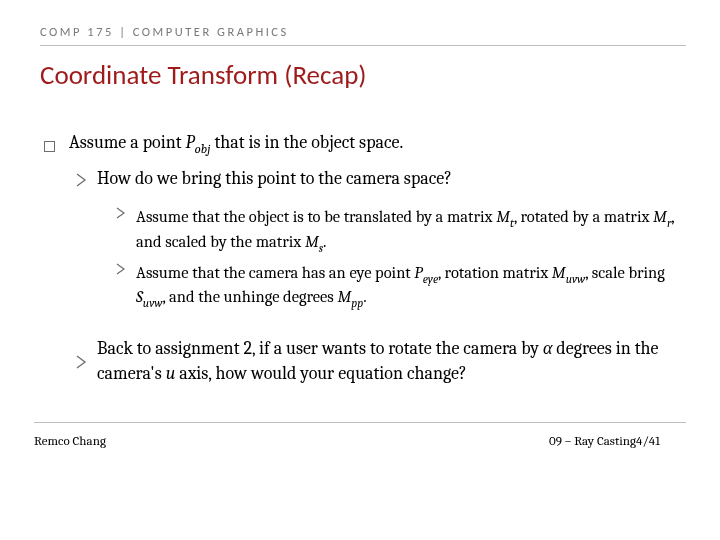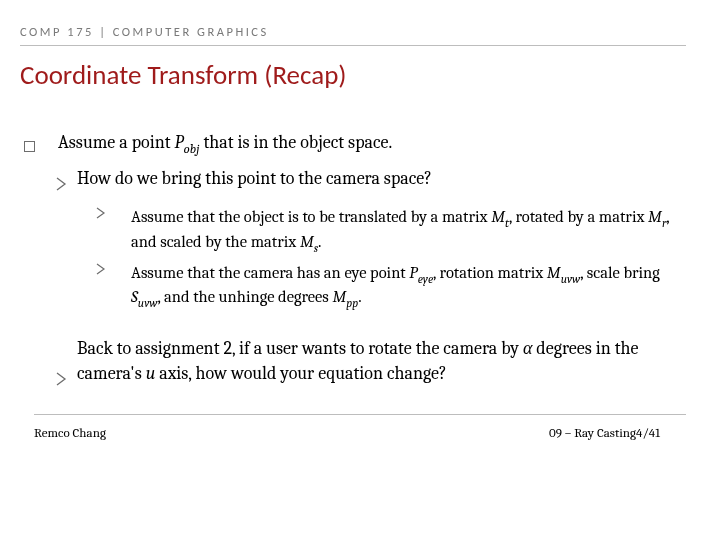--- a/index.html
+++ b/index.html
@@ -1,17 +1,17 @@
 <!DOCTYPE html>
 <html><head>
 <meta charset="utf-8">
 <style>
   * { box-sizing: border-box; margin: 0; padding: 0; }
   html, body { width: 720px; height: 540px; background: #ffffff; font-family: Cambria, Georgia, 'Times New Roman', serif; color: #000; overflow: hidden; }
-  .slide { position: relative; width: 720px; height: 456px; padding: 24px 34px 0 20px; }
+  .slide { position: relative; width: 720px; height: 456px; padding: 24px 34px 0 40px; }
   .course-tag {
     font-family: Calibri, Arial, sans-serif;
     font-size: 12.5px;
     letter-spacing: 2.5px;
     color: #7a7a7a;
     font-weight: 400;
     margin-bottom: 6px;
   }
   hr.top-rule {
     border: none;
@@ -19,41 +19,41 @@
     margin: 0 0 12px 0;
   }
   .slide-title {
     font-family: Calibri, Arial, sans-serif;
     font-size: 27px;
     font-weight: 400;
     color: #9f1b1b;
     margin-bottom: 40px;
   }
   .content { font-size: 18px; line-height: 1.38; }
-  .lvl1 { display: flex; align-items: center; margin: 0 0 10px 0; gap: 9px; }
+  .lvl1 { display: flex; align-items: center; margin: 0 0 10px 0; }
   .chkbox {
     flex: 0 0 auto;
     width: 11px; height: 11px;
     border: 1.2px solid #6d6d6d;
     margin: 5px 14px 0 4px;
   }
-  .lvl2 { display: flex; align-items: flex-end; margin: 0 0 8px 0; padding-left: 36px; }
+  .lvl2 { display: flex; align-items: center; margin: 0 0 8px 0; padding-left: 36px; }
   .lvl2 .arrow { margin: 1px 10px 0 0; }
   .lvl3 { display: flex; align-items: flex-start; margin: 0 0 6px 0; padding-left: 76px; font-size: 16.5px; }
   .lvl3 .arrow { margin: 0 10px 0 0; }
-  .lvl3 .text { padding-right: 6px; margin-left: 15px; }
+  .lvl3 .text { padding-right: 6px; }
   .arrow svg { display: block; }
   .text { flex: 1 1 auto; }
   .sub { font-style: italic; font-family: Cambria, Georgia, serif; }
   .subsc { font-style: italic; font-size: 0.72em; vertical-align: sub; position: relative; top: 0.05em; }
   .gap-sm { height: 6px; }
   .gap-lg { height: 20px; }
   .footer {
     position: absolute;
-    left: 34px; right: 34px; bottom: 16px;
+    left: 34px; right: 34px; bottom: 8px;
     border-top: 1px solid #bdbdbd;
     padding-top: 10px;
     font-family: Cambria, Georgia, serif;
     font-size: 13px;
     color: #000;
   }
   .footer-row { display: flex; align-items: baseline; }
   .footer-author { width: 138px; }
   .footer-topic { flex: 1 1 auto; text-align: right; }
   .footer-page { text-align: left; min-width: 50px; }

